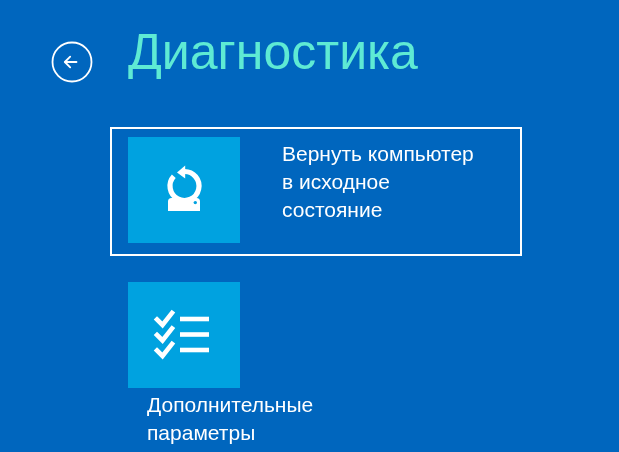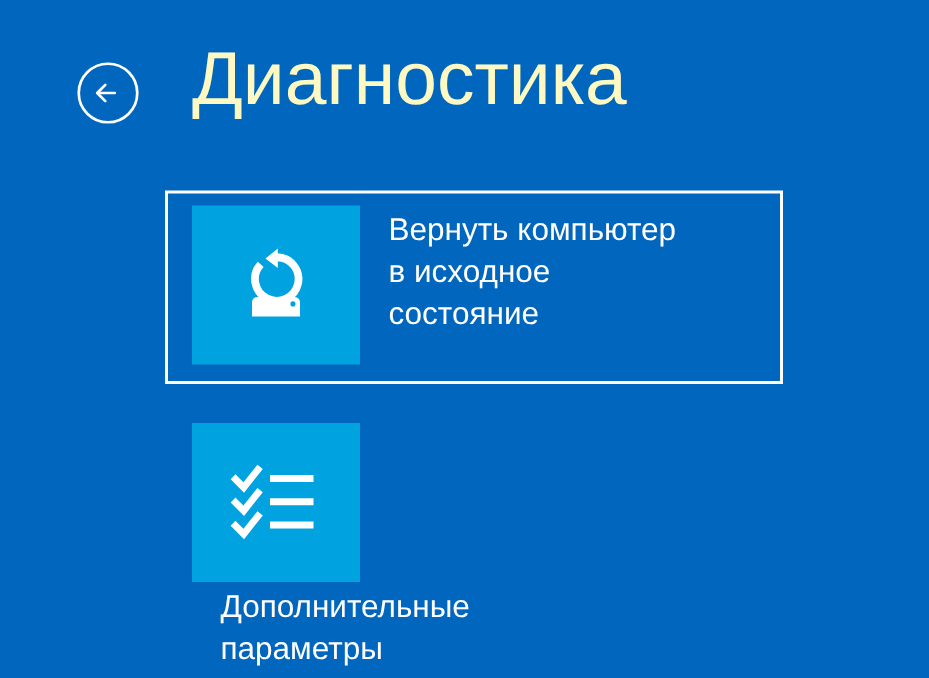--- a/index.html
+++ b/index.html
@@ -38,21 +38,21 @@
     cursor: pointer;
   }
   .back-button svg { display: block; }
 
   .page-title {
     position: absolute;
     left: 128px;
     top: 21px;
     font-size: 50px;
     font-weight: 300;
-    color: #fef9c3;
+    color: #5eead4;
     letter-spacing: 0px;
     line-height: 62px;
     white-space: nowrap;
   }
 
   
   .menu {
     position: absolute;
     left: 0;
     top: 0;
@@ -63,20 +63,21 @@
   .menu-item {
     position: absolute;
     box-sizing: border-box;
     display: flex;
     align-items: flex-start;
     cursor: pointer;
     border: 2px solid transparent;
   }
   .menu-item.selected {
     border-color: #FFFFFF;
+    gap: 23px;
   }
 
   #item-reset {
     left: 110px;
     top: 127px;
     width: 412px;
     height: 129px;
     padding: 8px 0 0 16px;
   }
   #item-advanced {

